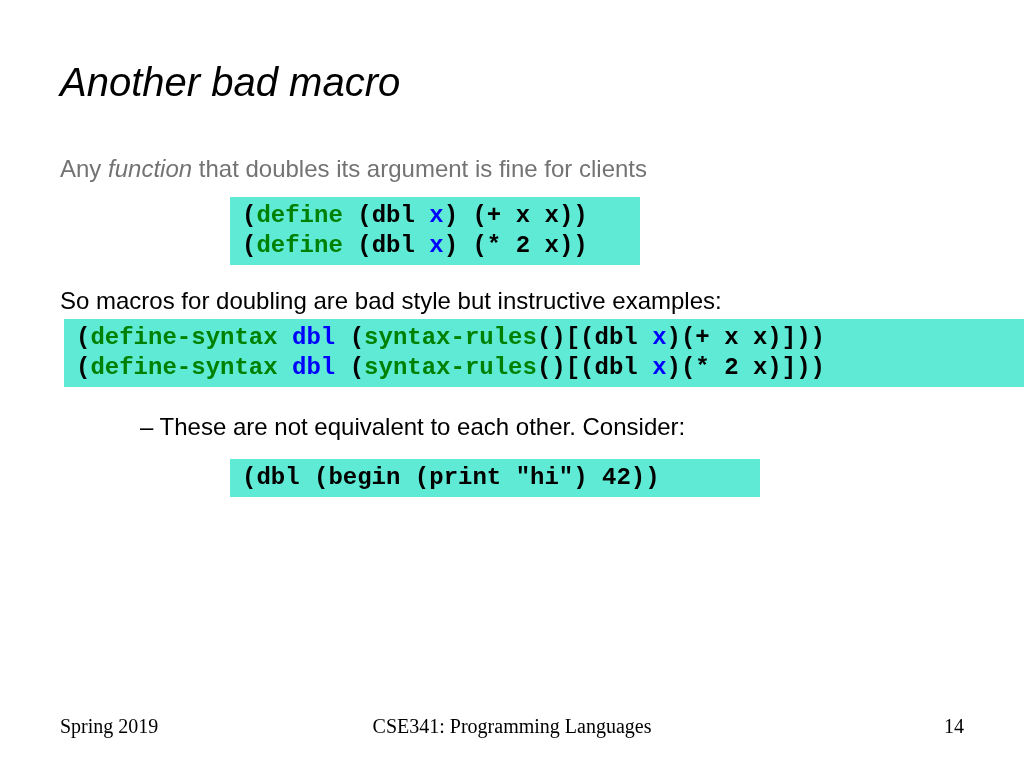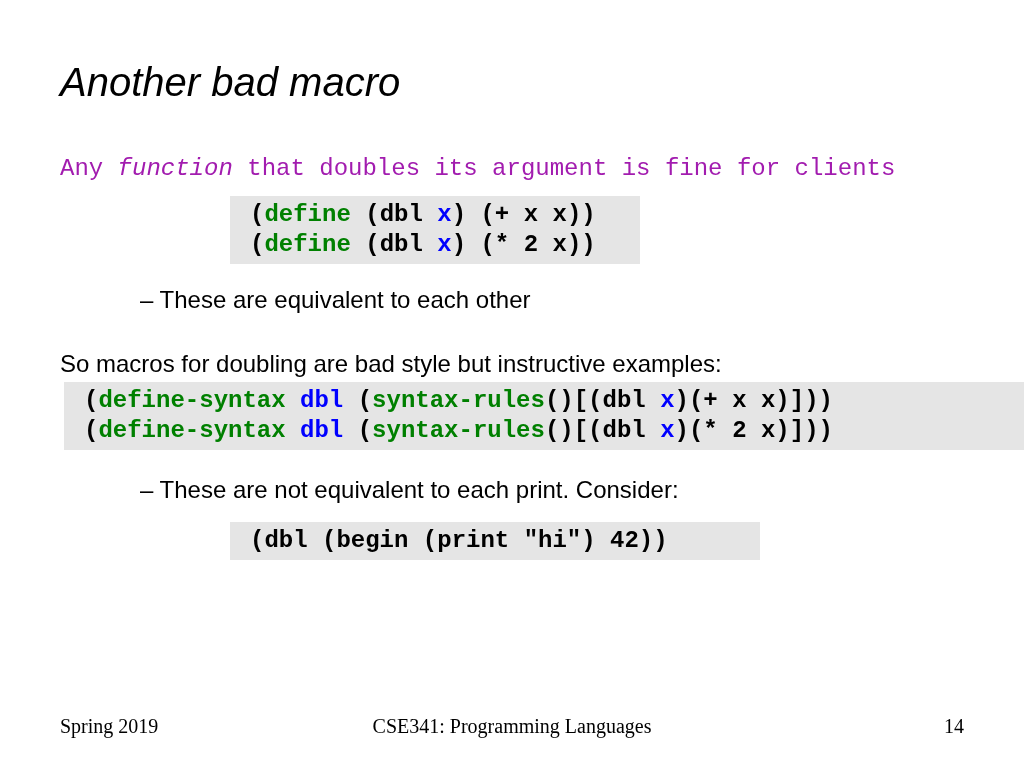--- a/index.html
+++ b/index.html
@@ -20,32 +20,32 @@
     .title {
       font-size: 40px;
       font-style: italic;
       font-weight: normal;
       color: #000;
       margin-bottom: 50px;
       font-family: Arial, Helvetica, sans-serif;
     }
     .intro {
       font-size: 24px;
-      color: #a21caf;
+      color: #737373;
       margin-bottom: 14px;
-      font-family: Liberation Mono, monospace;
+      font-family: Liberation Sans, sans-serif;
     }
     .intro .fn-word { font-style: italic; }
     .codebox {
-      background: #e5e5e5;
+      background: #5eead4;
       font-family: "Courier New", Courier, monospace;
       font-size: 24px;
       font-weight: bold;
       color: #000;
-      padding: 4px 20px;
+      padding: 4px 12px;
       line-height: 1.25;
       display: block;
       white-space: pre;
     }
     .codebox.narrow {
       width: 410px;
       margin-left: 170px;
       margin-bottom: 22px;
     }
     .codebox.wide {
@@ -98,28 +98,27 @@
 
   <h1 class="title">Another bad macro</h1>
 
   <p class="intro">
     <span>Any </span><span class="fn-word">function</span><span> that doubles its argument is fine for clients</span>
   </p>
 
   <div class="codebox narrow"><span>(</span><span class="kw-green">define</span><span> (dbl </span><span class="kw-blue">x</span><span>) (+ x x))</span>
 <span>(</span><span class="kw-green">define</span><span> (dbl </span><span class="kw-blue">x</span><span>) (* 2 x))</span></div>
 
-  <p class="bullet-line"><span class="dash">–  These are equivalent to each other</span></p>
 
   <p class="para">So macros for doubling are bad style but instructive examples:</p>
 
   <div class="codebox wide"><span>(</span><span class="kw-green">define-syntax</span><span> </span><span class="kw-blue">dbl</span><span> (</span><span class="kw-green">syntax-rules</span><span>()[(dbl </span><span class="kw-blue">x</span><span>)(+ x x)]))</span>
 <span>(</span><span class="kw-green">define-syntax</span><span> </span><span class="kw-blue">dbl</span><span> (</span><span class="kw-green">syntax-rules</span><span>()[(dbl </span><span class="kw-blue">x</span><span>)(* 2 x)]))</span></div>
 
-  <p class="bullet-line" style="margin-bottom:18px"><span class="dash">–  These are not equivalent to each print.  Consider:</span></p>
+  <p class="bullet-line" style="margin-bottom:18px"><span class="dash">–  These are not equivalent to each other.  Consider:</span></p>
 
   <div class="codebox mid"><span>(dbl (begin (print "hi") 42))</span></div>
 
   <div class="footer">
     <span>Spring 2019</span>
     <span class="footer-center">CSE341: Programming Languages</span>
     <span>14</span>
   </div>
 
 </div>

